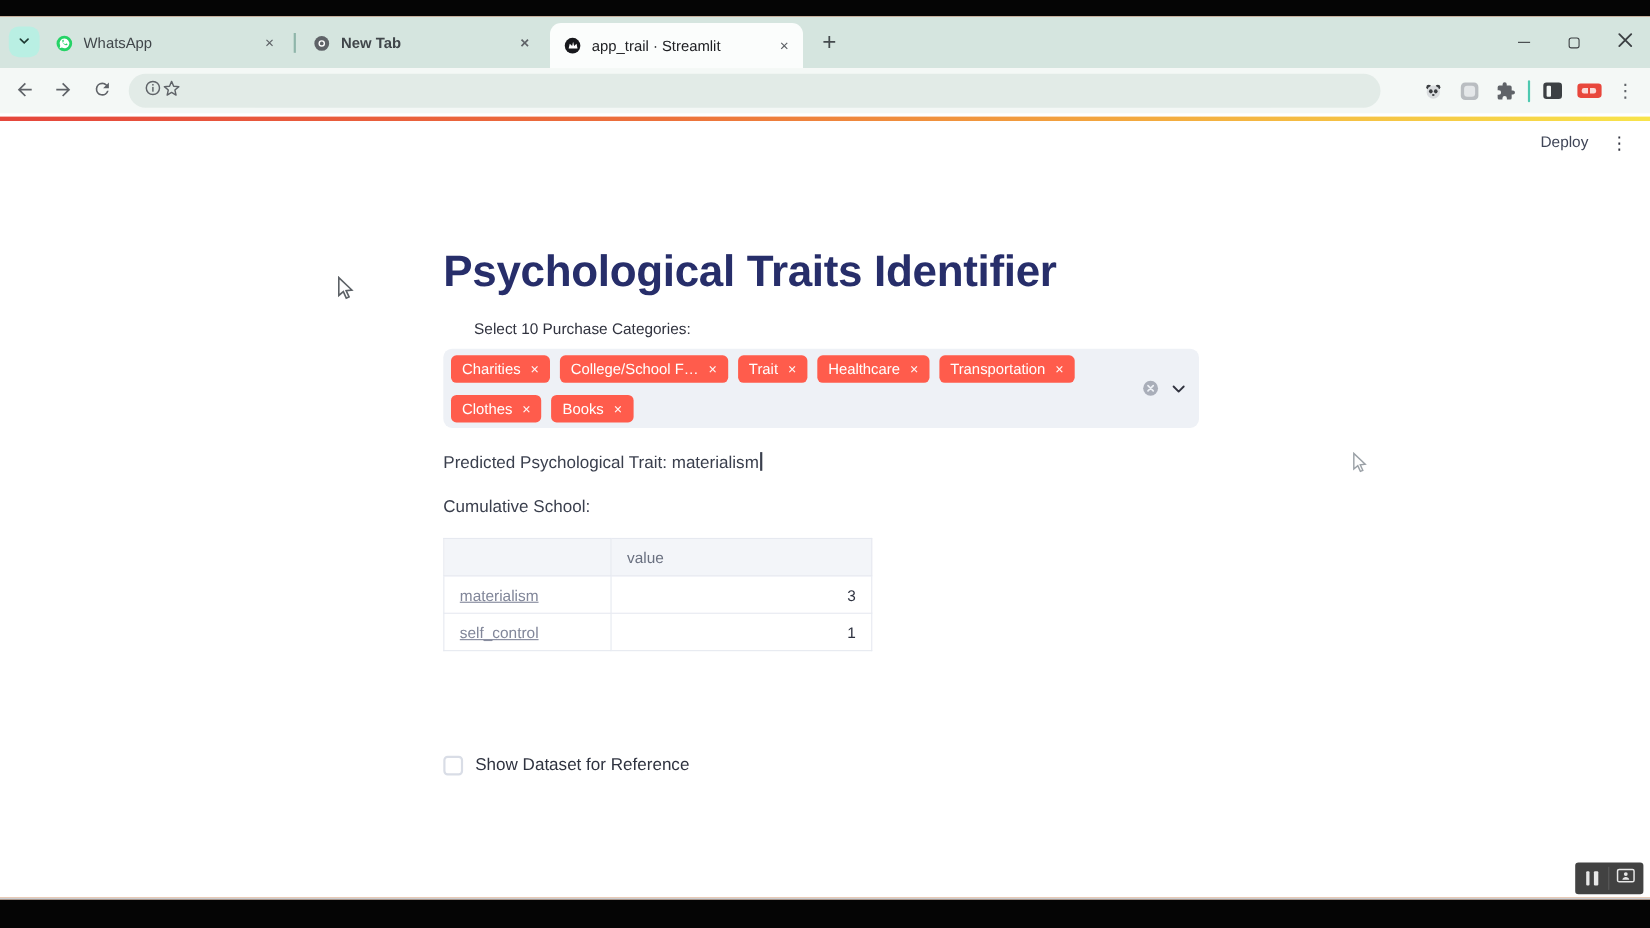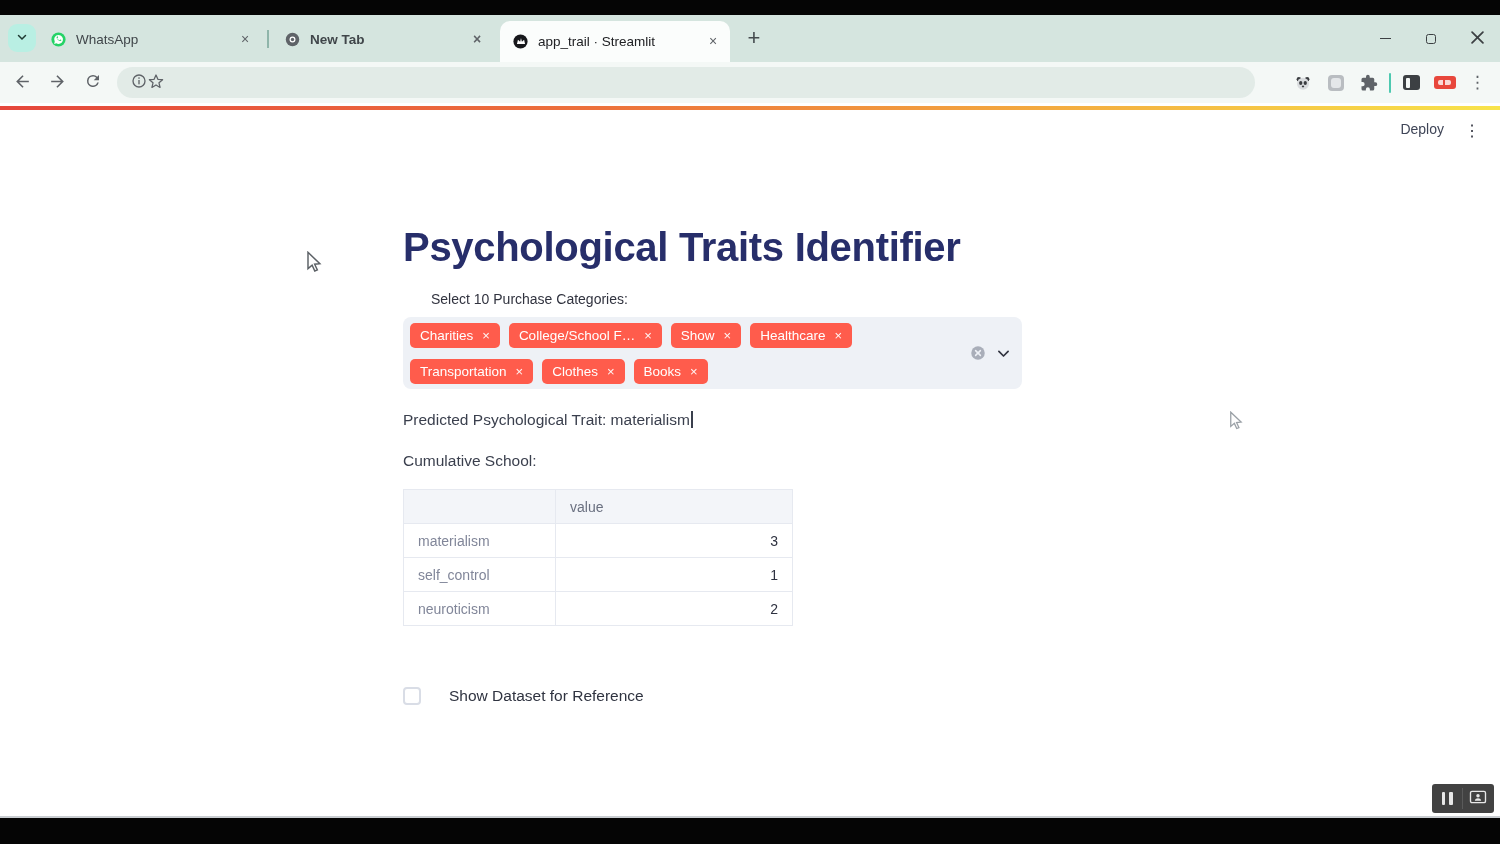--- a/index.html
+++ b/index.html
@@ -58,41 +58,41 @@
   
   .deco-bar { position:absolute; top:91px; left:0; right:0; height:4px;
               background:linear-gradient(90deg,#e5473c 0%, #ec713b 40%, #f3ab3f 70%, #f8e44b 100%); }
   .st-header { position:absolute; top:106px; right:20px; display:flex; align-items:flex-start; gap:20px; }
   .deploy { font-size:14px; color:#3f4557; cursor:pointer; }
   .st-kebab { font-size:16px; color:#31333f; cursor:pointer; line-height:20px; }
 
   .page-title { position:absolute; left:403px; top:210px; font-size:40px; font-weight:700; color:#272e6a; letter-spacing:-0.3px; }
   .select-label { position:absolute; left:403px; top:276px; font-size:14px; color:#31333f;margin-left:28px; }
 
-  .multiselect { position:absolute; left:403px; top:302px; width:619px; height:72px; background:#eef1f6; border-radius:8px;
+  .multiselect { position:absolute; left:403px; top:302px; width:687px; height:72px; background:#eef1f6; border-radius:8px;
                  padding:6px 70px 6px 7px; display:flex; flex-wrap:wrap; align-content:flex-start; gap:11px 9px; cursor:pointer; }
   .chip { height:25px; background:#ff5c4c; color:#fff; border-radius:5px; display:flex; align-items:center;
           padding:0 10px; font-size:13.5px; gap:9px; cursor:default; }
   .chip-x { font-size:13px; opacity:0.95; cursor:pointer; line-height:1; }
   .ms-clear { position:absolute; right:35px; top:27px; width:18px; height:18px; cursor:pointer; }
   .ms-caret { position:absolute; right:10px; top:28px; width:17px; height:17px; cursor:pointer; }
 
   .predicted { position:absolute; left:403px; top:396px; font-size:15.5px; color:#3a3f4d; }
   .text-caret { display:inline-block; width:2px; height:17px; background:#3a3f4d; margin-left:1px; vertical-align:-3px; }
   .scores-heading { position:absolute; left:403px; top:437px; font-size:15.5px; color:#3a3f4d; }
 
   .score-table { position:absolute; left:403px; top:474px; width:390px; border-collapse:collapse; font-size:14px;
                  background:#fff; }
   .score-table th, .score-table td { border:1px solid #e6e9f0; height:34px; }
   .score-table th { background:#f3f5f9; font-weight:400; color:#6a7080; text-align:left; padding-left:14px; }
-  .score-table th.idx, .score-table td.idx { width:152px; }
+  .score-table th.idx, .score-table td.idx { width:152px;text-decoration:underline; }
   .score-table td.idx { color:#818699; padding-left:14px; }
   .score-table td.val { text-align:right; padding-right:14px; color:#2e3240; }
 
-  .checkbox-row { position:absolute; left:403px; top:672px; display:flex; align-items:center; gap:28px; cursor:pointer; }
+  .checkbox-row { position:absolute; left:403px; top:672px; display:flex; align-items:center; gap:11px; cursor:pointer; }
   .cb-box { width:18px; height:18px; border:2px solid #d9dde6; border-radius:4px; background:#fff; }
   .cb-label { font-size:15.5px; color:#2f3340; }
 
   
   .cursor { position:absolute; pointer-events:none; }
   .cursor.c1 { left:305px; top:236px; }
   .cursor.c2 { left:1228px; top:396px; }
 
   
   .vid-overlay { position:absolute; left:1432px; top:769px; width:62px; height:29px; background:rgba(40,40,40,0.88);
@@ -261,21 +261,21 @@
     <div class="multiselect">
       <span class="chip">
         <span>Charities</span>
         <span class="chip-x">×</span>
       </span>
       <span class="chip">
         <span>College/School F…</span>
         <span class="chip-x">×</span>
       </span>
       <span class="chip">
-        <span>Show</span>
+        <span>Trait</span>
         <span class="chip-x">×</span>
       </span>
       <span class="chip">
         <span>Healthcare</span>
         <span class="chip-x">×</span>
       </span>
       <span class="chip">
         <span>Transportation</span>
         <span class="chip-x">×</span>
       </span>
@@ -314,24 +314,20 @@
       </thead>
       <tbody>
         <tr>
           <td class="idx">materialism</td>
           <td class="val">3</td>
         </tr>
         <tr>
           <td class="idx">self_control</td>
           <td class="val">1</td>
         </tr>
-        <tr>
-          <td class="idx">neuroticism</td>
-          <td class="val">2</td>
-        </tr>
       </tbody>
     </table>
 
     <div class="checkbox-row">
       <div class="cb-box"></div>
       <div class="cb-label">Show Dataset for Reference</div>
     </div>
 
     <div class="cursor c1">
       <svg width="18" height="24" viewBox="0 0 12 18">

